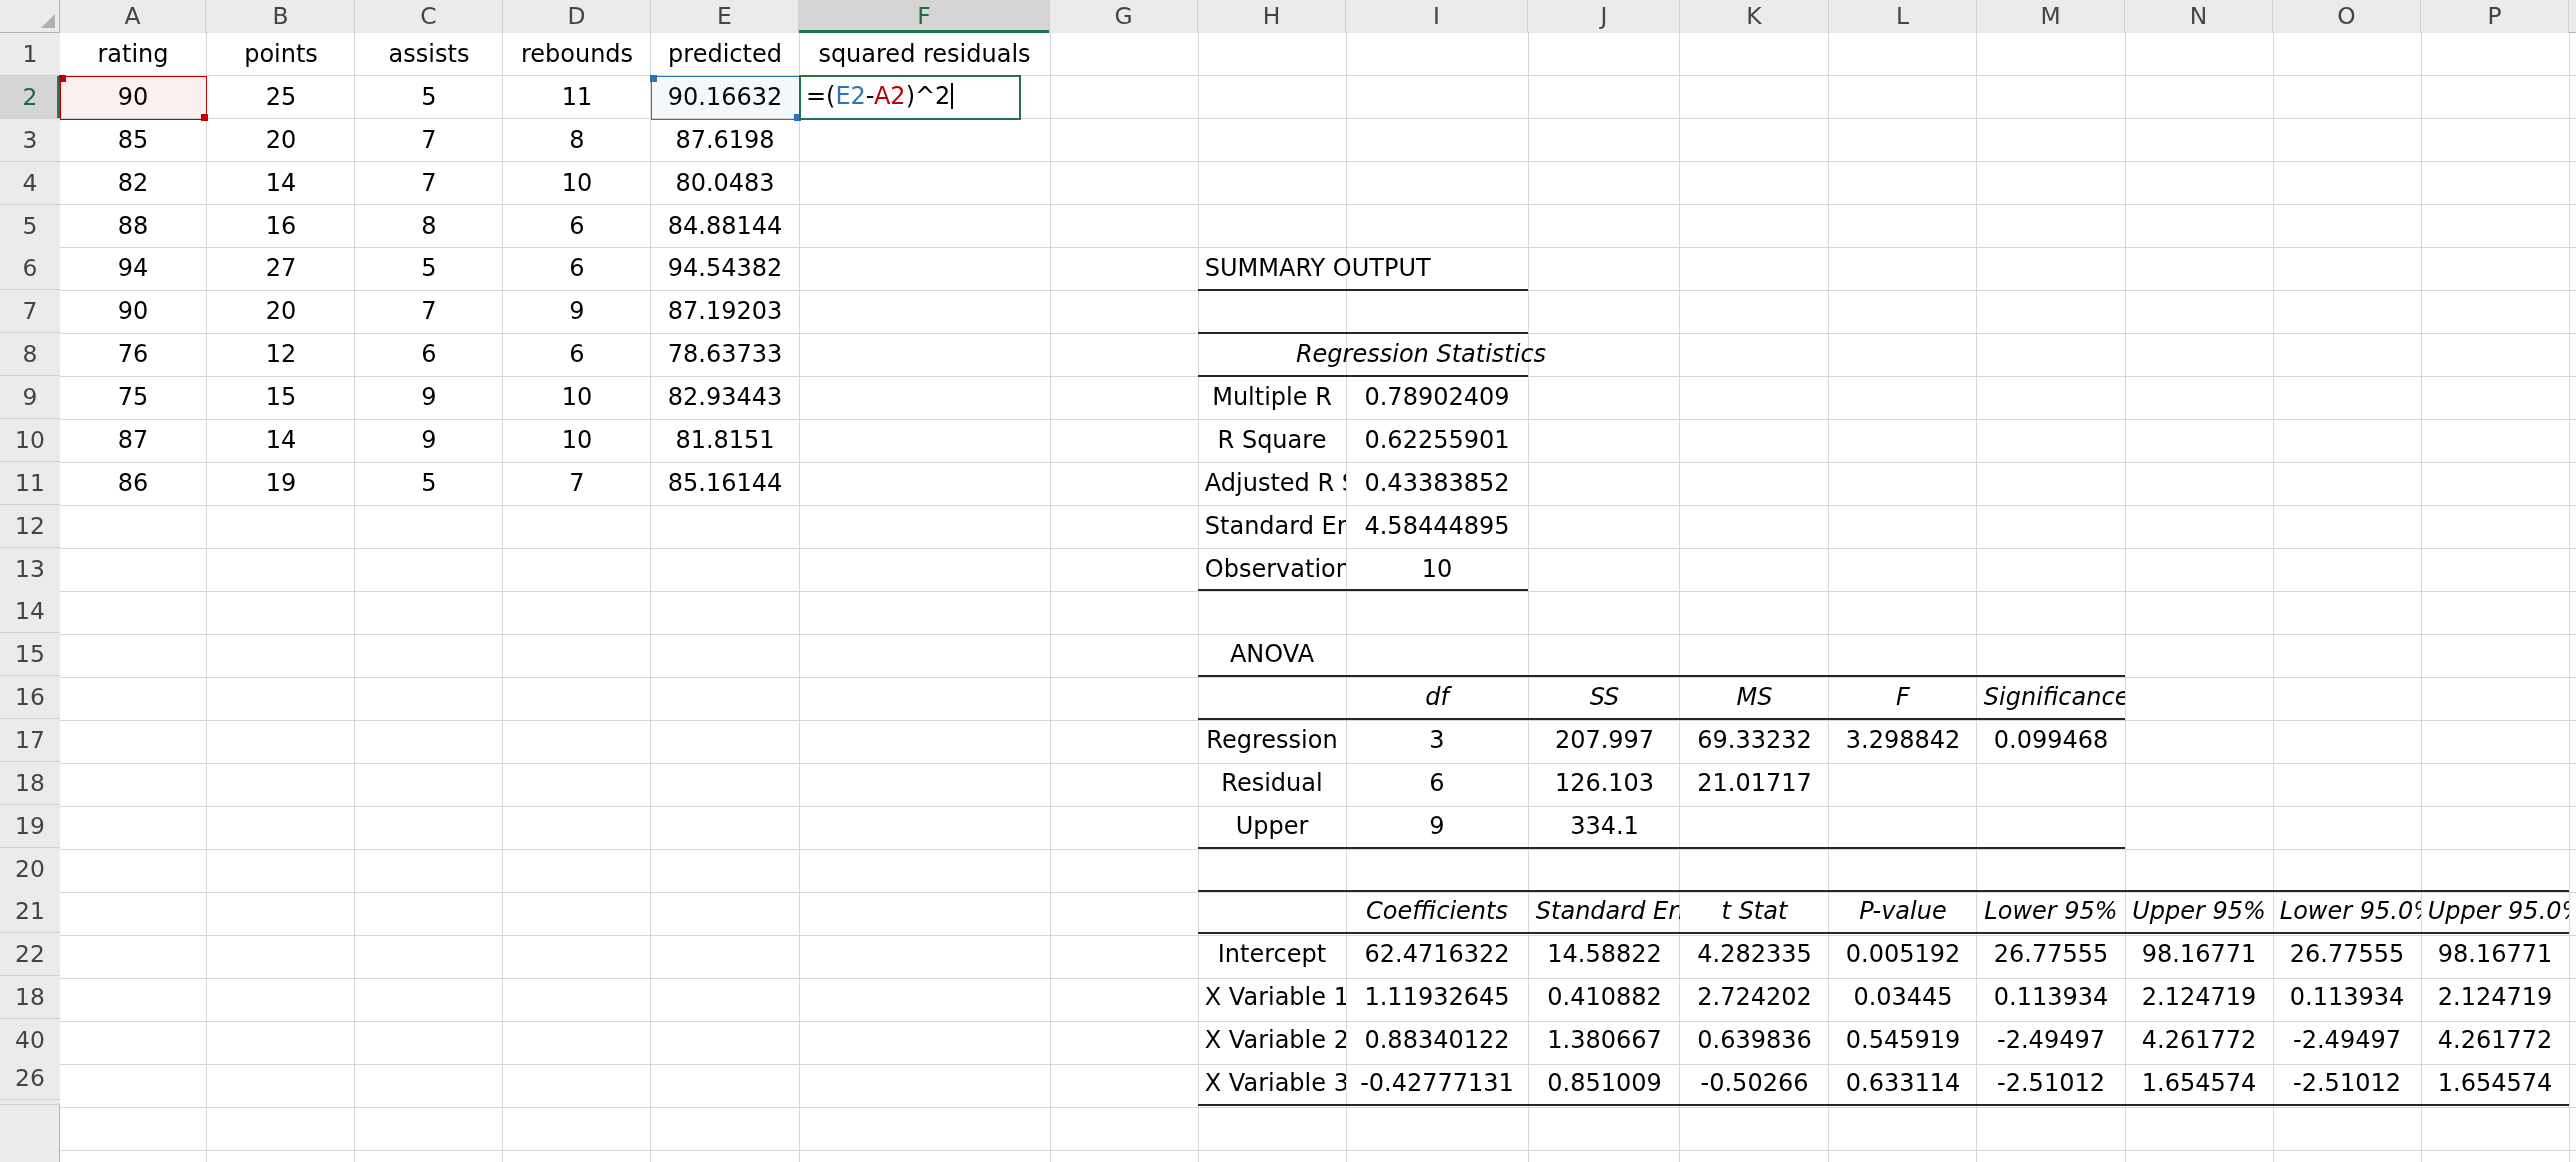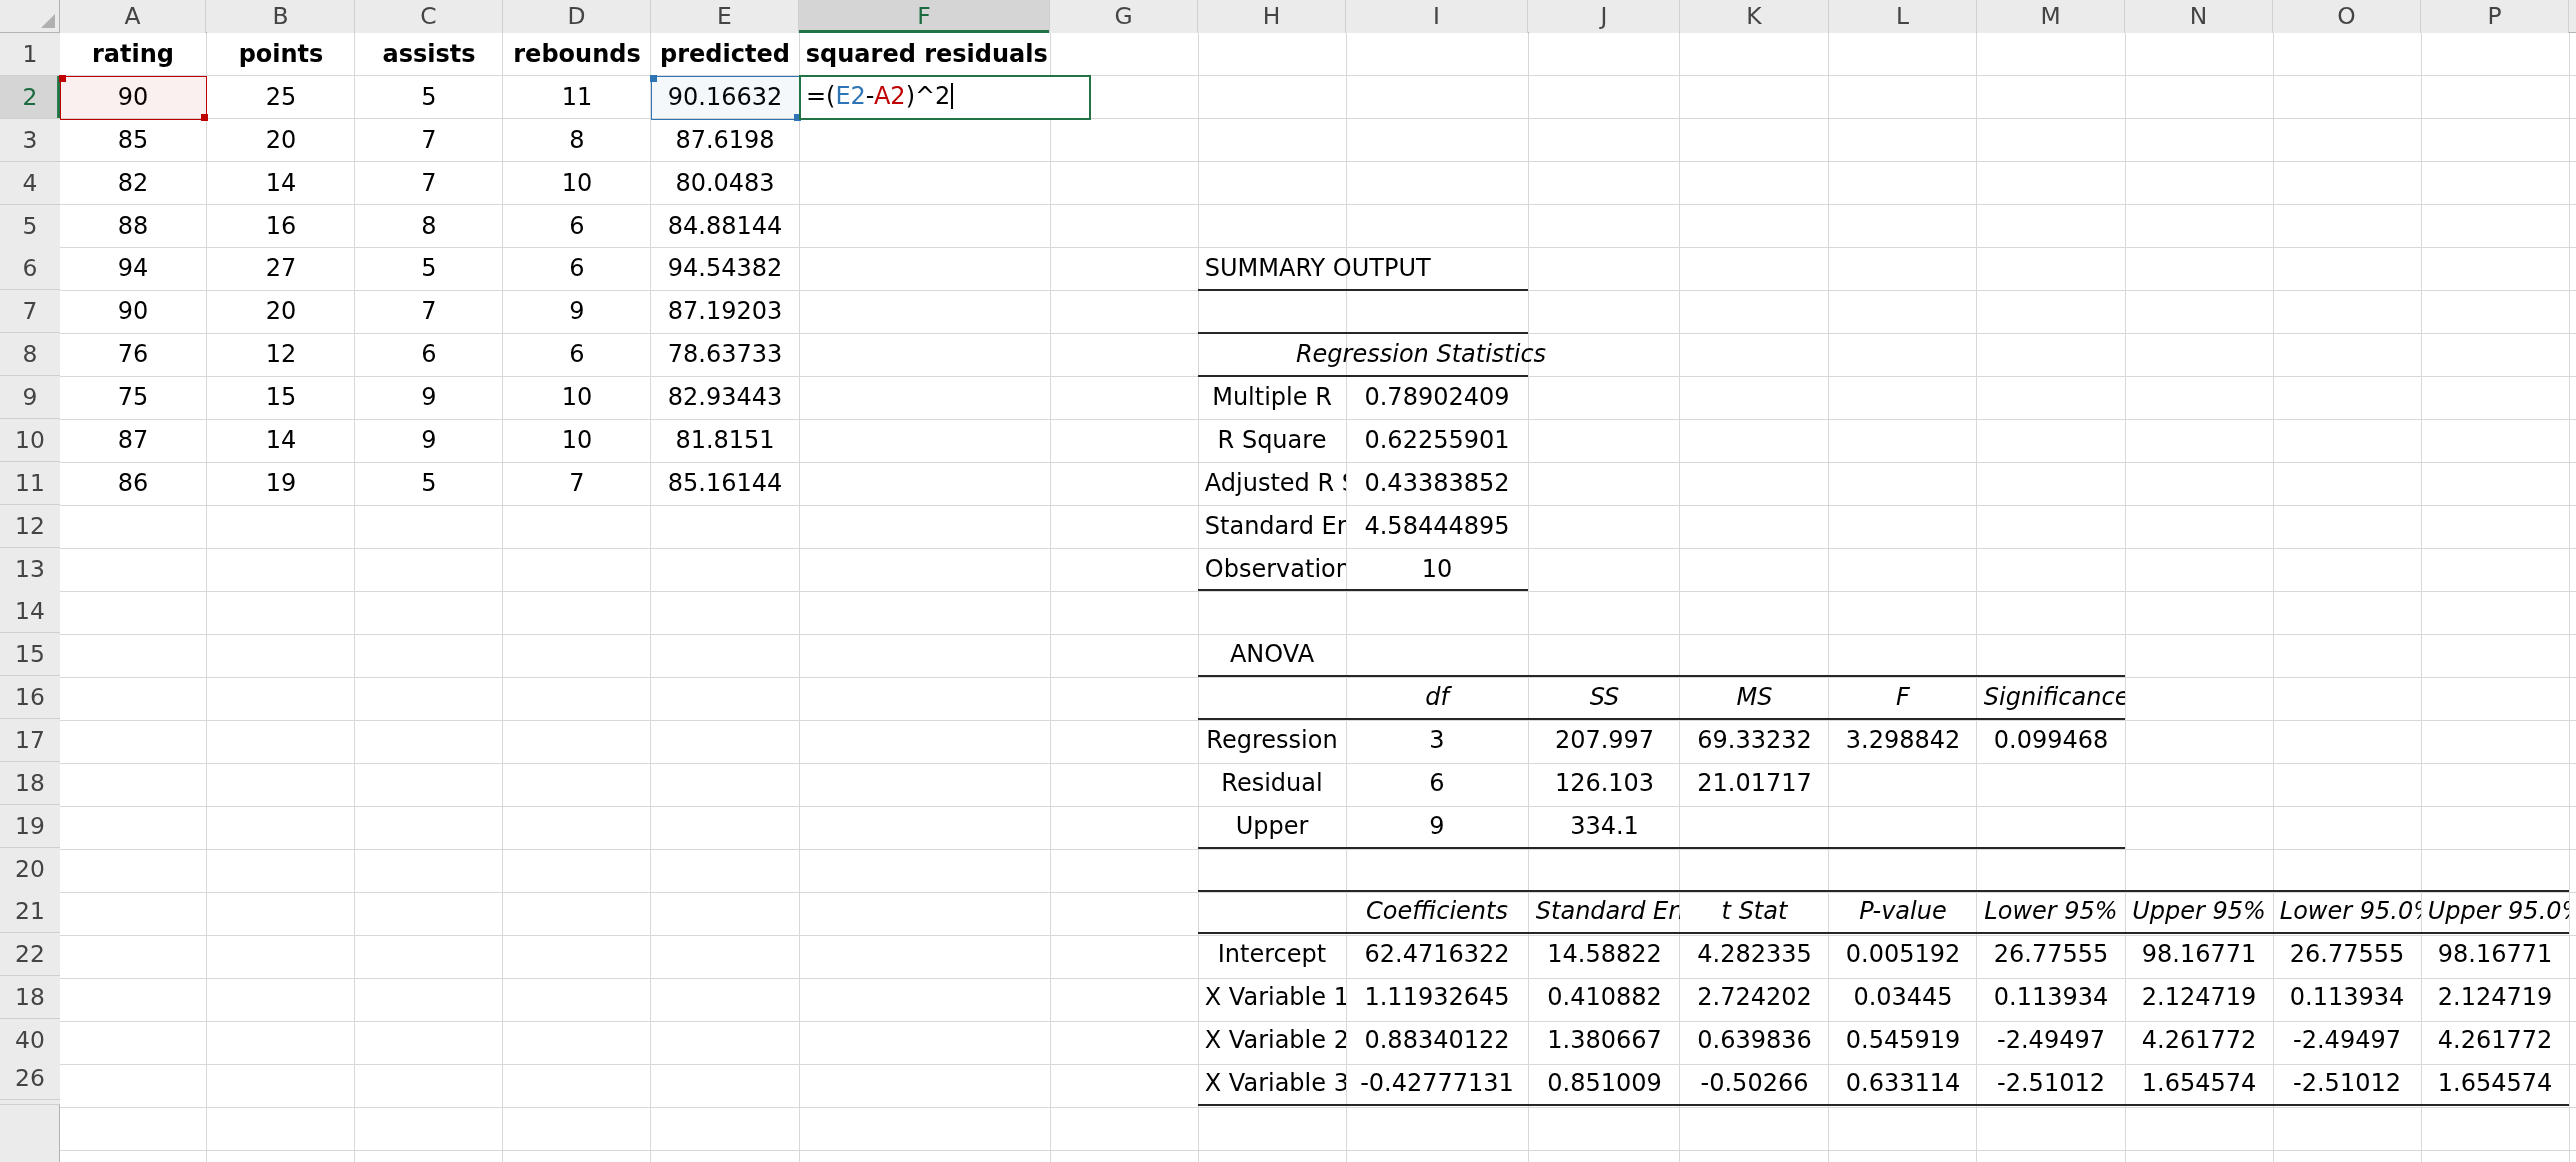--- a/index.html
+++ b/index.html
@@ -50,36 +50,36 @@
   .cp{left:2421px;width:148px}
   .r1{top:33px}.r2{top:76px}.r3{top:119px}.r4{top:162px}.r5{top:205px}.r6{top:247px}
   .r7{top:290px}.r8{top:333px}.r9{top:376px}.r10{top:419px}.r11{top:462px}.r12{top:505px}
   .r13{top:548px}.r14{top:590px}.r15{top:633px}.r16{top:676px}.r17{top:719px}.r18{top:762px}
   .r19{top:805px}.r20{top:848px}.r21{top:890px}.r22{top:933px}.r23{top:976px}.r24{top:1019px}
   .r25{top:1062px}.r26{top:1057px}
 
   .cell{position:absolute;height:43px;line-height:43px;font-size:24px;color:#000;
         white-space:nowrap;overflow:hidden;padding:0 6.8px;box-sizing:border-box;}
   .ctr{text-align:center}.rt{text-align:center}.lt{text-align:center}
-  .b{font-weight:bold}.i{font-style:italic}.ovis{overflow:visible}
+  .b{font-weight:normal}.i{font-style:italic}.ovis{overflow:visible}
 
   
   .tline{position:absolute;height:1.9px;background:#262626;}
 
   
   .refbox{position:absolute;box-sizing:border-box;}
   .refbox::before{content:"";position:absolute;left:-1.9px;top:-1.9px;width:6.8px;height:6.8px;background:currentColor;}
   .refbox::after{content:"";position:absolute;right:-1.9px;bottom:-1.9px;width:6.8px;height:6.8px;background:currentColor;}
   .refbox.red{left:60px;top:76px;width:147px;height:44px;border:1.9px solid #C00000;
               background:rgba(192,0,0,.06);color:#C00000;}
   .refbox.blue{left:651px;top:76px;width:149px;height:44px;border:1.9px solid #2E75B6;
                background:rgba(46,117,182,.05);color:#2E75B6;}
 
   
-  #editcell{position:absolute;left:799px;top:75px;width:292px;height:45px;border:2.9px solid #217346;
+  #editcell{position:absolute;left:799px;top:75px;width:222px;height:45px;border:2.9px solid #217346;
             background:#fff;box-sizing:border-box;line-height:39px;font-size:24px;padding:0 4.9px;
             white-space:nowrap;overflow:visible;}
   .caret{display:inline-block;width:1.9px;height:26px;background:#000;vertical-align:-4.9px;margin-left:1px;}
 </style>
 </head>
 <body>
 
 <div id="app">
 
   <div id="colstrip"></div>

